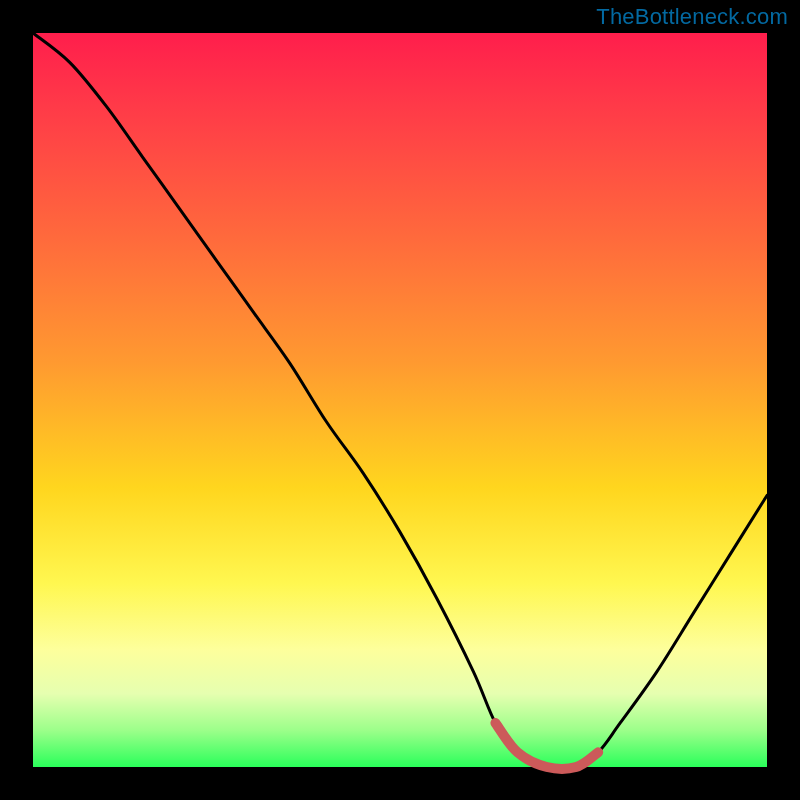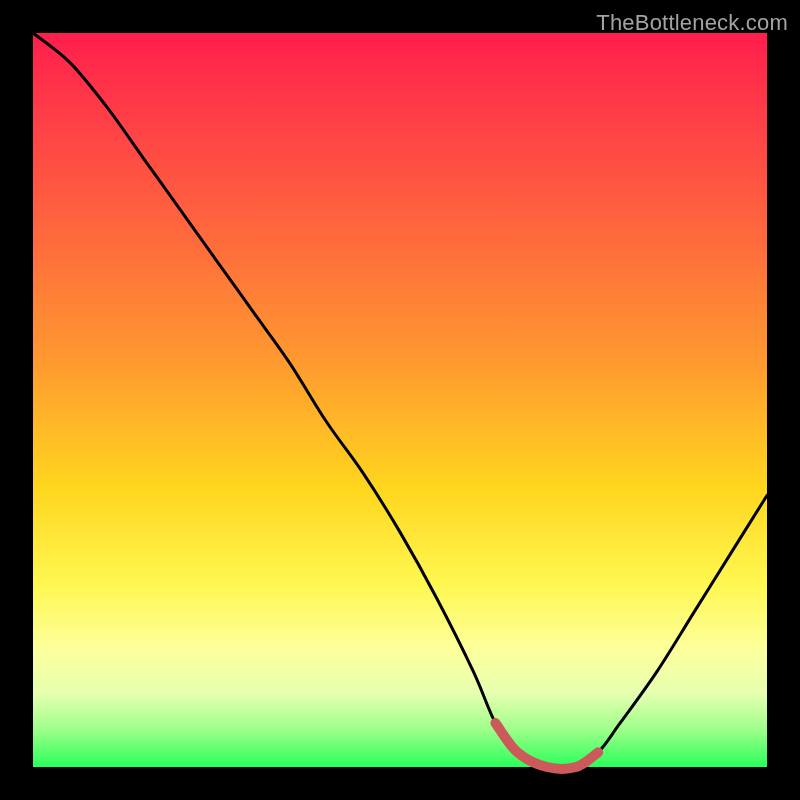--- a/index.html
+++ b/index.html
@@ -33,23 +33,23 @@
       #ffd61e 62%,
       #fff750 75%,
       #fdff9c 84%,
       #e6ffb0 90%,
       #9cff8a 95%,
       #2aff5a 100%
     );
   }
   .watermark {
     position: absolute;
-    top: 10px;
+    top: 4px;
     right: 12px;
-    color: #a3a3a3;
+    color: #0369a1;
     font-size: 22px;
     font-weight: 500;
     letter-spacing: 0.2px;
     user-select: none;
   }
   svg.curve {
     position: absolute;
     left: 0;
     top: 0;
     width: 734px;

